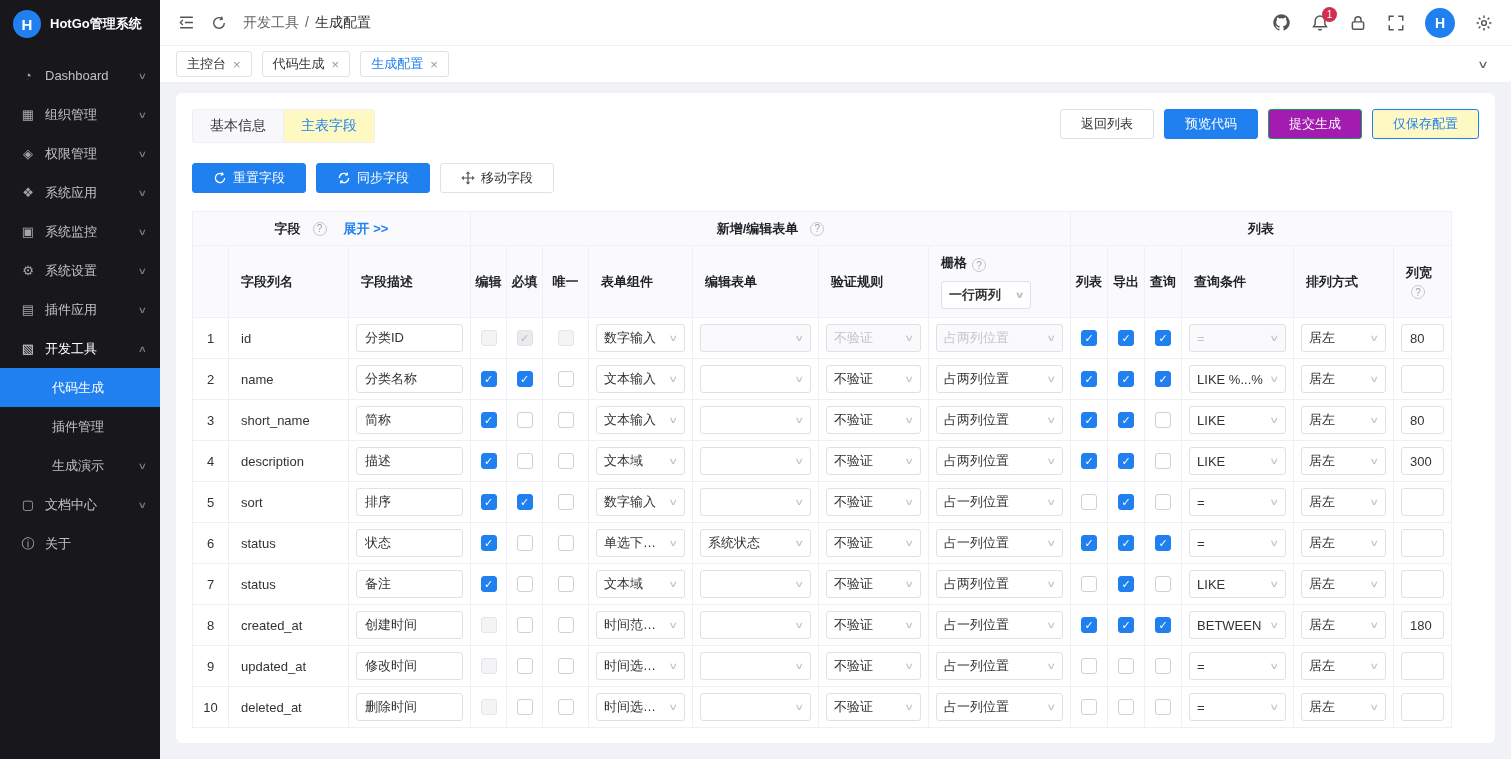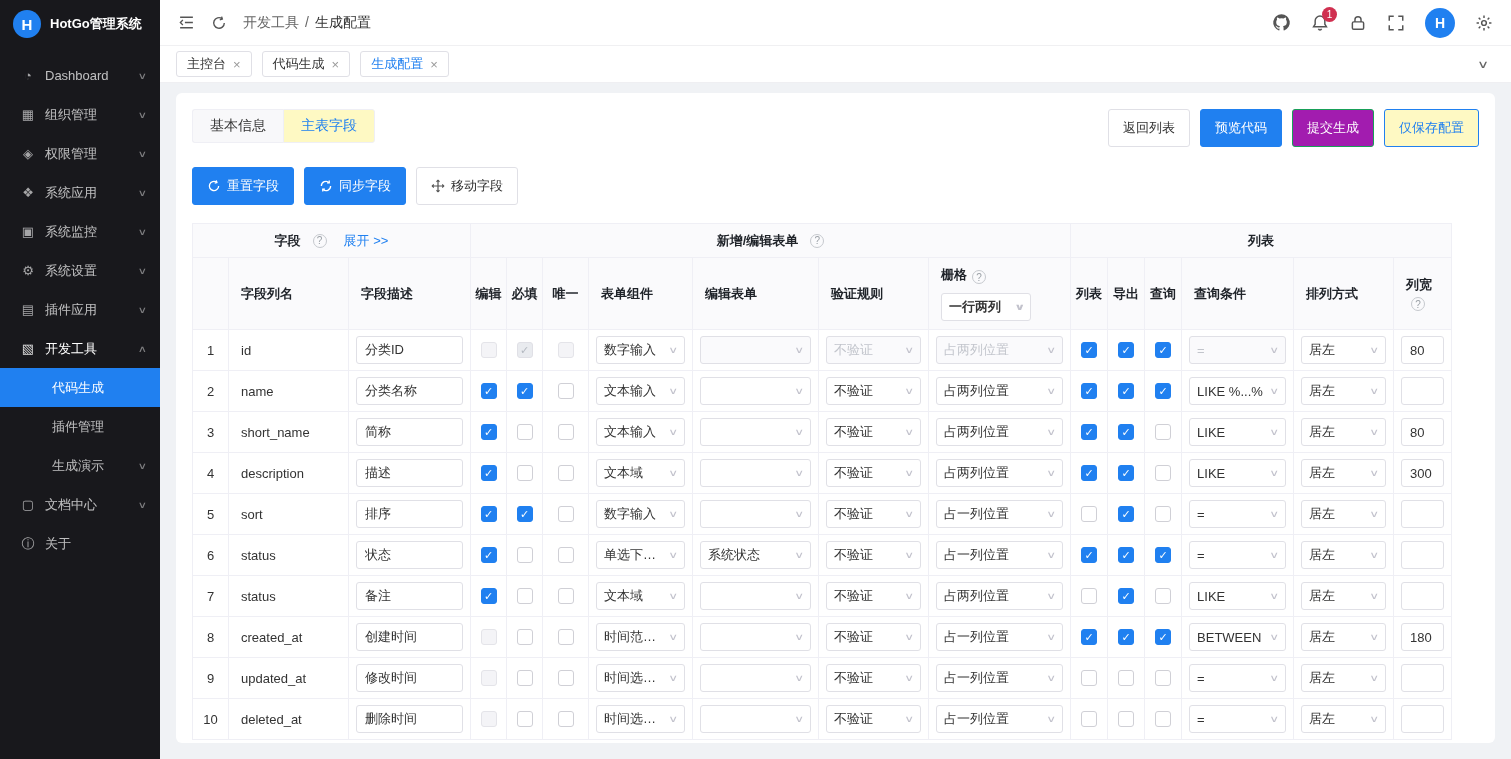--- a/index.html
+++ b/index.html
@@ -36,37 +36,37 @@
 
 .content{flex:1;background:#f0f2f5;padding:10px 16px 16px;min-height:0}
 .card{background:#fff;border-radius:6px;height:100%;padding:16px 16px 12px;overflow:hidden}
 .card-head{display:flex;align-items:flex-start}
 .ctabs{display:flex}
 .ctab{height:34px;display:flex;align-items:center;padding:0 17px;border:1px solid #efeff5;background:#f8f8fa;color:#333;font-size:14px;cursor:pointer}
 .ctab:first-child{border-radius:3px 0 0 3px;border-right:none}
 .ctab:last-child{border-radius:0 3px 3px 0}
 .ctab.active{background:#fef9c3;color:#2080f0}
 .head-actions{margin-left:auto;display:flex;gap:10px}
-.btn{height:38px;padding:0 14px;border:1px solid #e0e0e6;border-radius:3px;background:#fff;color:#333;font-size:13px;display:inline-flex;align-items:center;gap:6px;cursor:pointer;font-family:inherit;white-space:nowrap}
+.btn{height:30px;padding:0 20px;border:1px solid #e0e0e6;border-radius:3px;background:#fff;color:#333;font-size:13px;display:inline-flex;align-items:center;gap:6px;cursor:pointer;font-family:inherit;white-space:nowrap}
 .btn.primary{background:#2080f0;border-color:#2080f0;color:#fff}
 .btn.success{background:#a21caf;border-color:#18a058;color:#fff}
 .btn.primary-outline{background:#fef9c3;border-color:#2080f0;color:#2080f0}
 .btn svg{display:block}
 .toolbar{margin-top:20px;display:flex;gap:10px}
 
 .tbl-wrap{margin-top:18px}
 table{border-collapse:collapse;table-layout:fixed;width:1259px}
 th,td{border:1px solid #efeff5;vertical-align:middle}
 thead th{background:#fafafc;font-weight:600;color:#1f2329;text-align:left;padding:0 12px}
 .t-group th{height:34px;text-align:center}
 .gh-inline{display:inline-flex;align-items:center;gap:7px}
 .t-head th{height:72px}
 .t-head th.c-cb{text-align:center;padding:0}
 .help{display:inline-flex;align-items:center;justify-content:center;width:14px;height:14px;border:1px solid #c6c9ce;border-radius:50%;color:#9aa0a6;font-size:10px;font-weight:normal;margin-left:5px;vertical-align:-2px}
-.expand-link{color:#2080f0;cursor:pointer;font-weight:normal;margin-left:10px}
+.expand-link{color:#2080f0;cursor:pointer;font-weight:bold;margin-left:10px}
 .th-grid-stack{display:flex;flex-direction:column;gap:9px;justify-content:center}
 .hdr-sel{width:90px}
 tbody td{height:41px;background:#fff;padding:0 7px}
 td.c-idx{text-align:center;color:#333;padding:0}
 td.c-name{padding:0 12px;color:#333}
 td.c-cb{text-align:center;padding:0}
 
 .inp{width:100%;height:28px;border:1px solid #e0e0e6;border-radius:3px;padding:0 8px;font-size:13px;color:#333;font-family:inherit;background:#fff;outline:none}
 .sel{display:flex;align-items:center;justify-content:space-between;height:28px;border:1px solid #e0e0e6;border-radius:3px;padding:0 7px;background:#fff;cursor:pointer;min-width:0}
 .sel .sv{flex:1;white-space:nowrap;overflow:hidden;text-overflow:ellipsis;color:#333}

